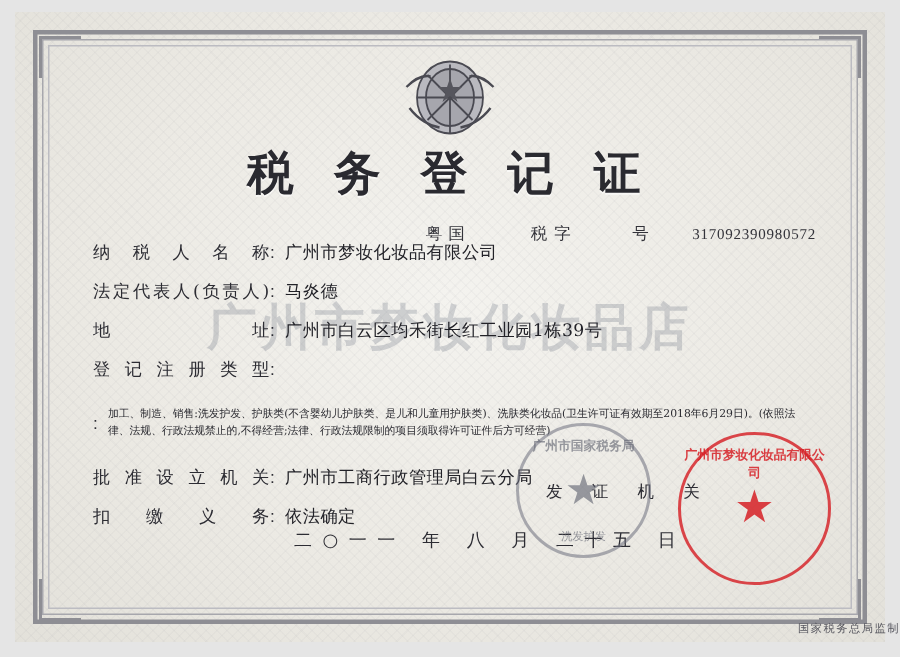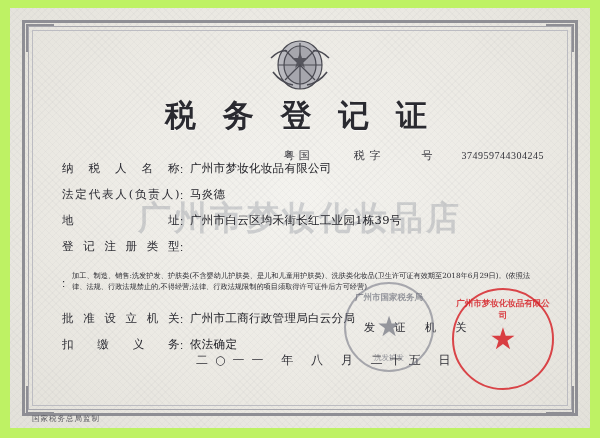--- a/index.html
+++ b/index.html
@@ -10,21 +10,21 @@
     width: 600px;
     height: 438px;
     background: #ffffff;
     font-family: "Liberation Sans", sans-serif;
     overflow: hidden;
   }
   .cert {
     position: relative;
     width: 600px;
     height: 438px;
-    background: #bef264;
+    background: #e5e5e5;
     overflow: hidden;
   }
   
   .paper {
     position: absolute;
     left: 10px;
     top: 8px;
     width: 580px;
     height: 420px;
     background:
@@ -251,26 +251,25 @@
     font-size: 28px;
     line-height: 1;
   }
   .seal-red .star { font-size: 30px; }
 
   .footer {
     position: absolute;
     left: 0;
     right: 0;
     bottom: 14px;
-    text-align: left;
+    text-align: right;
     font-size: 7.5px;
     color: #56565e;
     font-family: "DejaVu Serif", "Liberation Serif", serif;
     letter-spacing: 1px;
-    padding-left: 32px;
   }
 </style>
 </head>
 <body>
 
 <div class="cert">
   <div class="paper"></div>
 
   <div class="border-outer"></div>
   <div class="border-inner"></div>
@@ -297,21 +296,21 @@
       </g>
     </svg>
   </div>
 
   <div class="title">税 务 登 记 证</div>
 
   <div class="topline">
     <span class="lbl">粤国</span>
     <span class="lbl2">税 字</span>
     <span class="lbl2">号</span>
-    <span class="num">374959744304245</span>
+    <span class="num">317092390980572</span>
   </div>
 
   <div class="watermark">广州市梦妆化妆品店</div>
 
   <div class="rows">
     <div class="row">
       <span class="label">纳税人名称</span>
       <span class="colon">:</span>
       <span class="value">广州市梦妆化妆品有限公司</span>
     </div>

